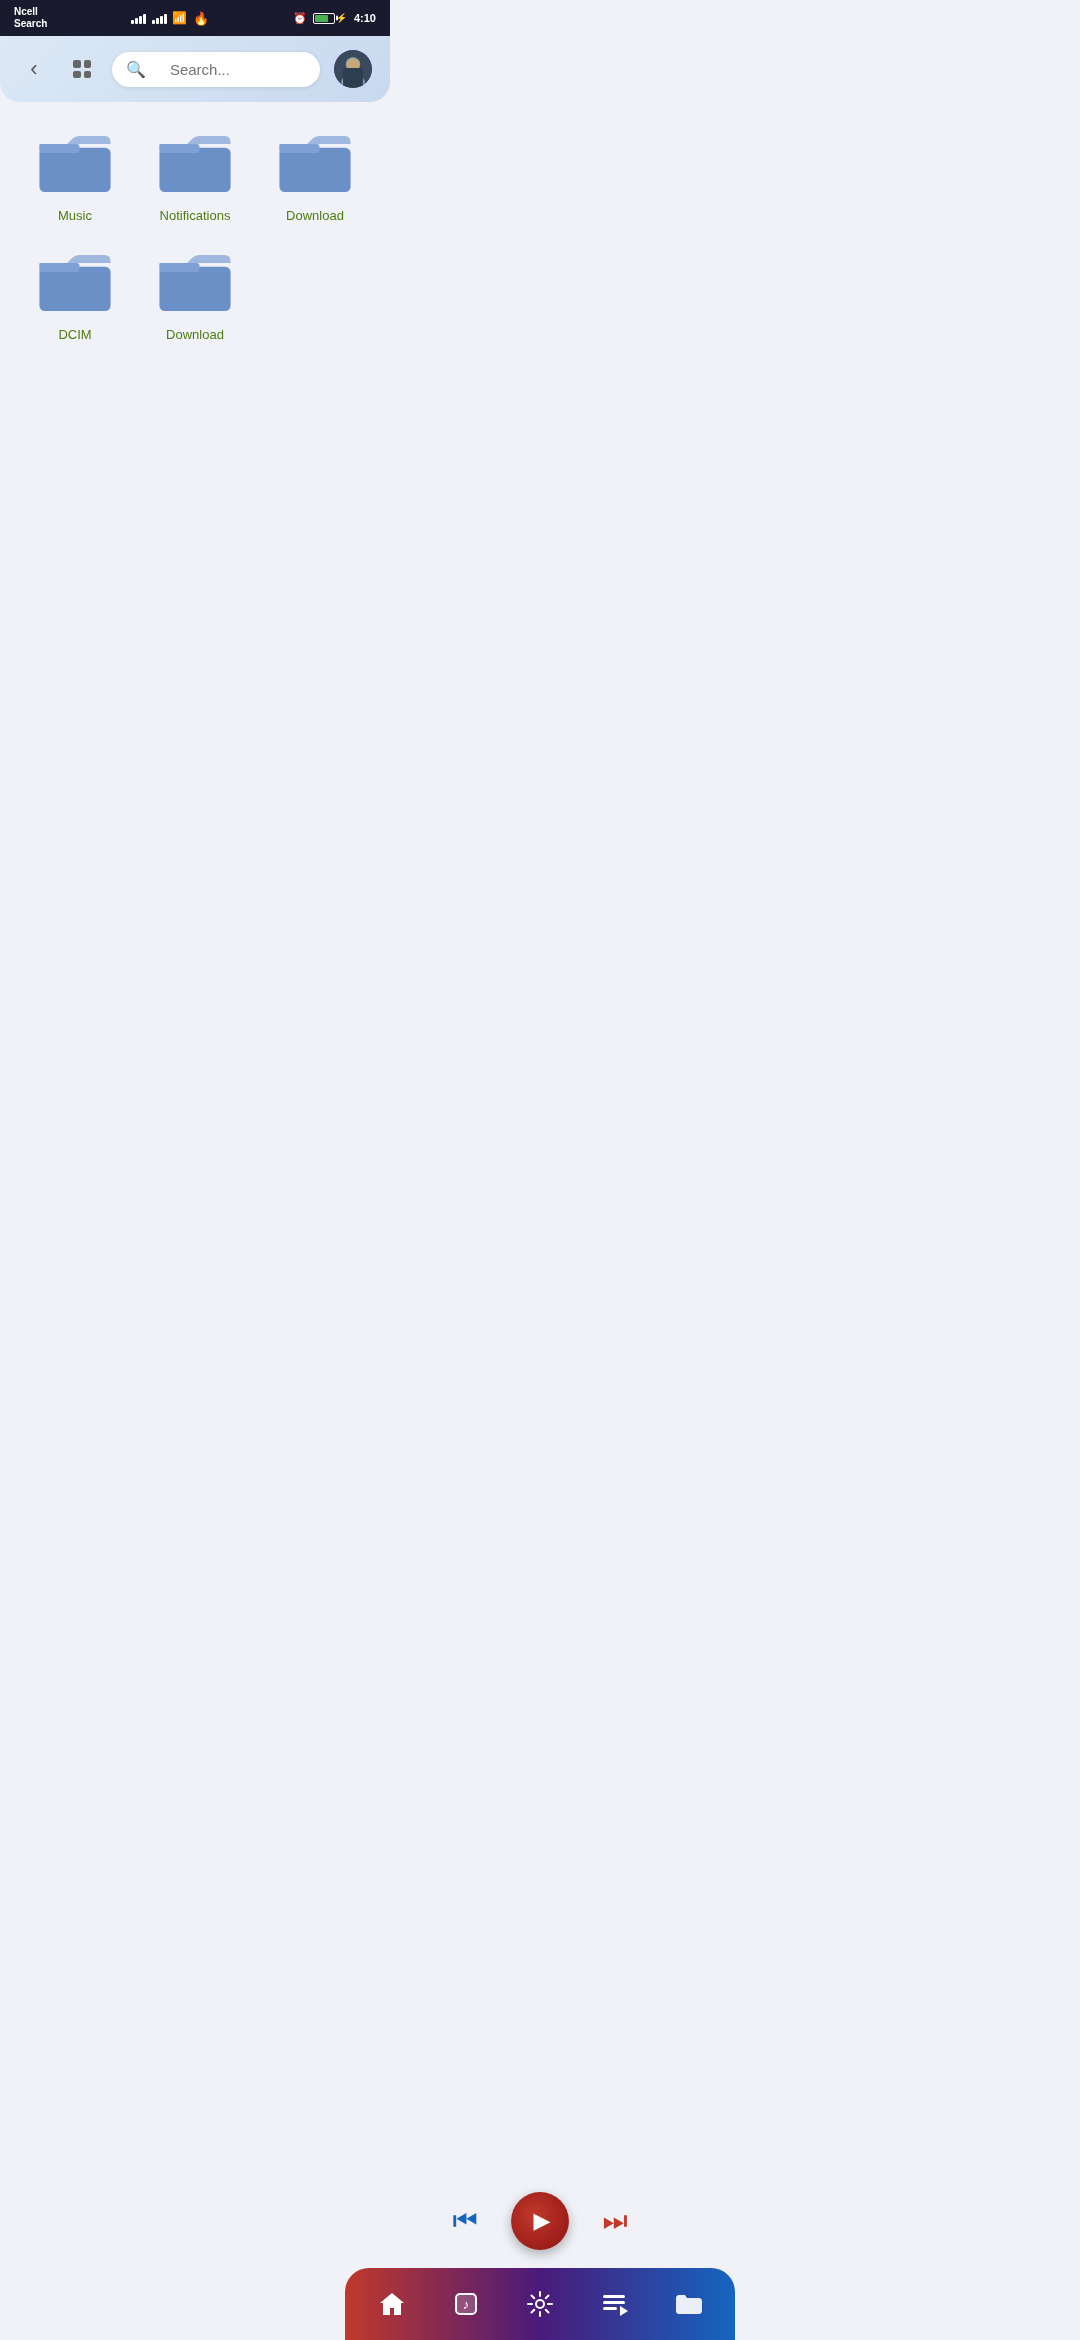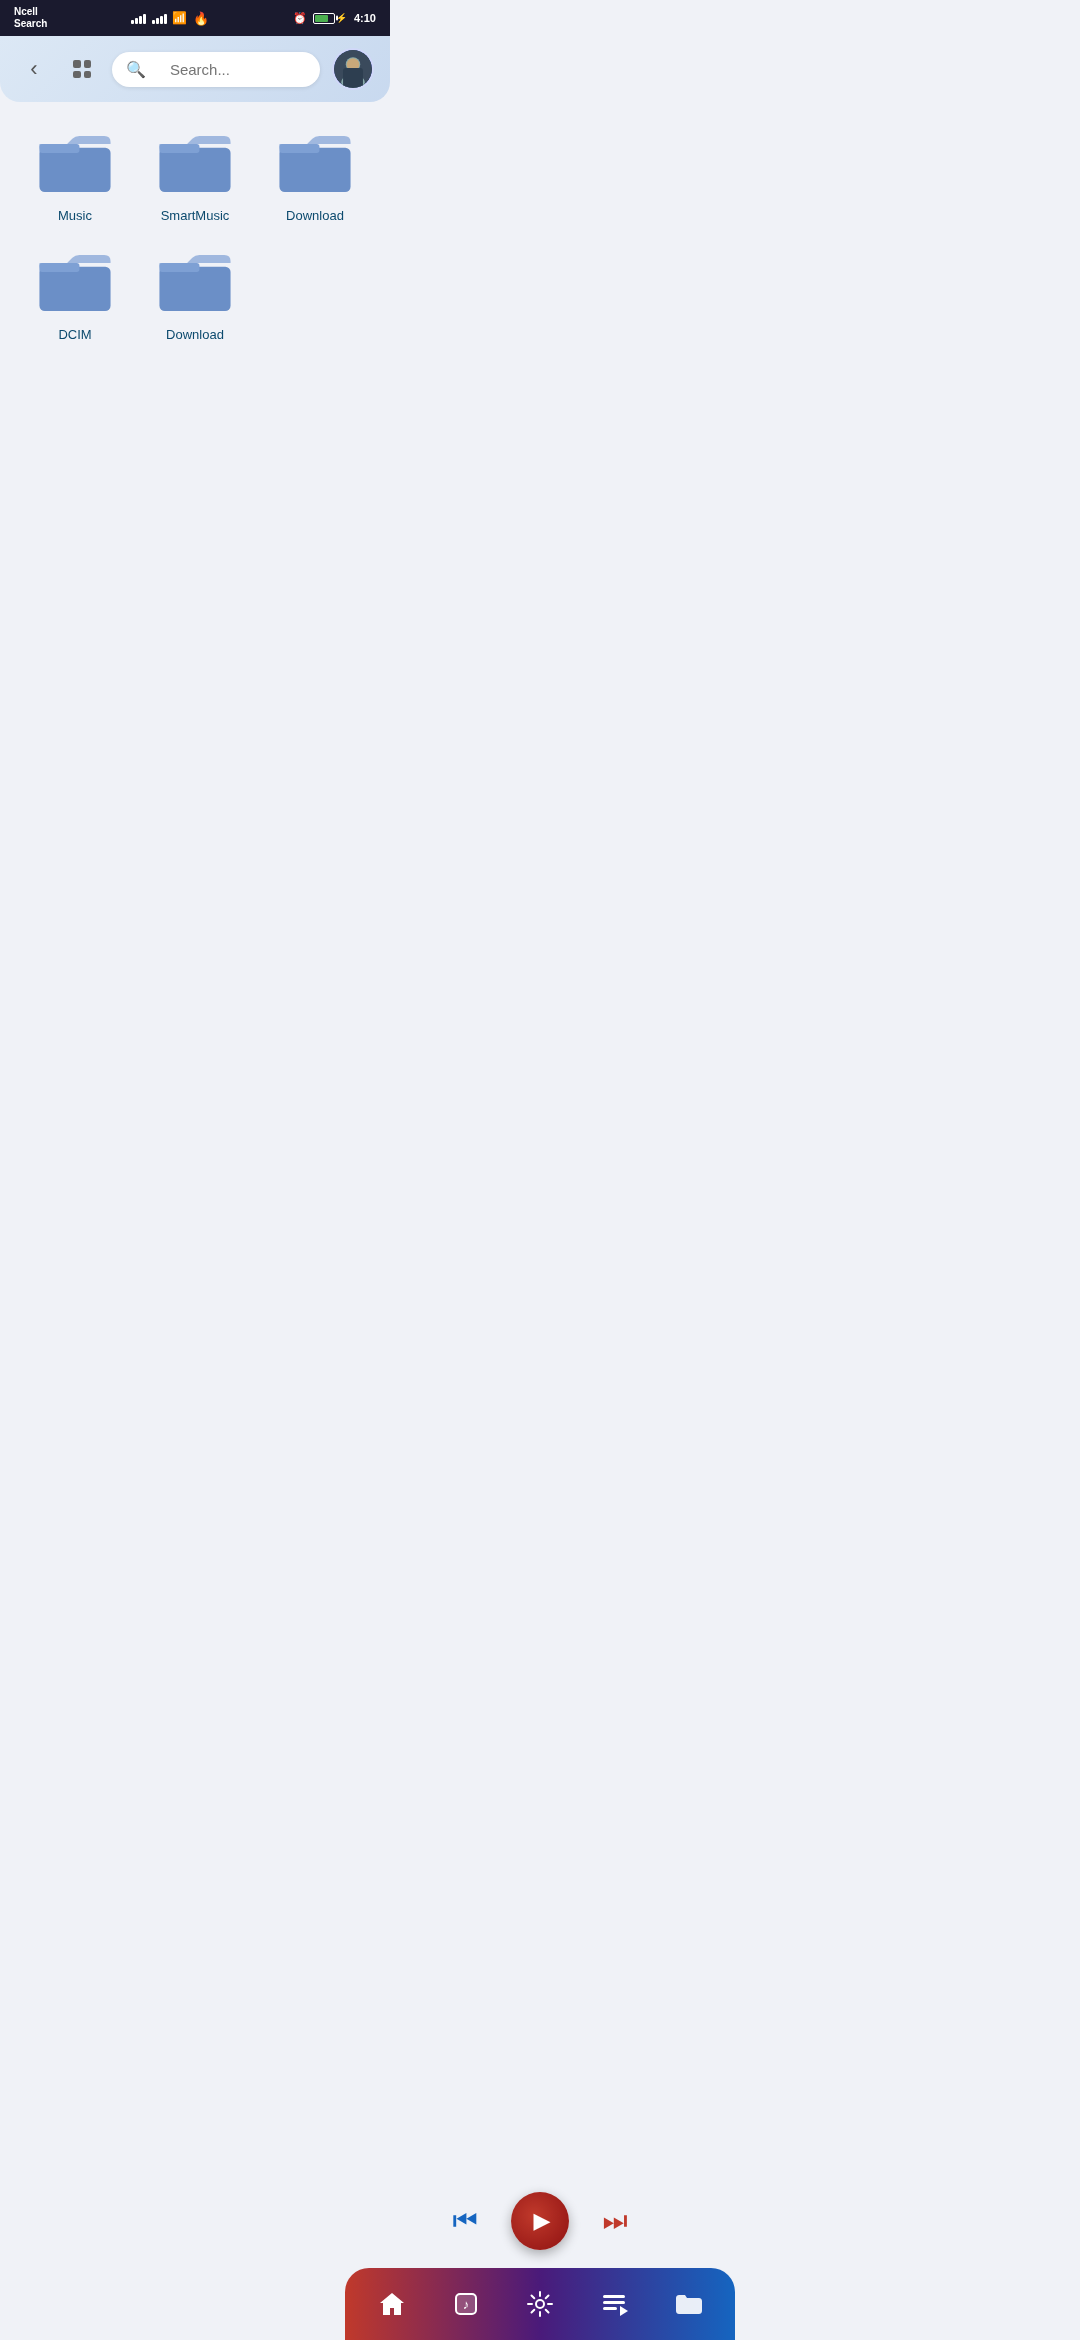--- a/index.html
+++ b/index.html
@@ -237,21 +237,21 @@
       position: relative;
     }
 
     .folder-svg {
       width: 100%;
       height: 100%;
     }
 
     .folder-label {
       font-size: 13px;
-      color: #0c4a6e;
+      color: #4d7c0f;
       text-align: center;
       font-weight: 400;
     }
 
     
     .player-controls {
       position: fixed;
       bottom: 80px;
       left: 50%;
       transform: translateX(-50%);
@@ -410,21 +410,21 @@
       <span class="folder-label">Music</span>
     </div>
     <div class="folder-item">
       <div class="folder-icon">
         <svg class="folder-svg" viewBox="0 0 90 75" xmlns="http://www.w3.org/2000/svg">
           <path d="M5 22 Q5 15 12 15 L35 15 L42 8 Q45 5 50 5 L78 5 Q85 5 85 12 L85 14 L5 14 Z" fill="#7ea0d4" opacity="0.7"></path>
           <rect x="5" y="18" width="80" height="50" rx="6" fill="#6b8fc7"></rect>
           <rect x="5" y="14" width="45" height="10" rx="3" fill="#7ea0d4"></rect>
         </svg>
       </div>
-      <span class="folder-label">SmartMusic</span>
+      <span class="folder-label">Notifications</span>
     </div>
     <div class="folder-item">
       <div class="folder-icon">
         <svg class="folder-svg" viewBox="0 0 90 75" xmlns="http://www.w3.org/2000/svg">
           <path d="M5 22 Q5 15 12 15 L35 15 L42 8 Q45 5 50 5 L78 5 Q85 5 85 12 L85 14 L5 14 Z" fill="#7ea0d4" opacity="0.7"></path>
           <rect x="5" y="18" width="80" height="50" rx="6" fill="#6b8fc7"></rect>
           <rect x="5" y="14" width="45" height="10" rx="3" fill="#7ea0d4"></rect>
         </svg>
       </div>
       <span class="folder-label">Download</span>

